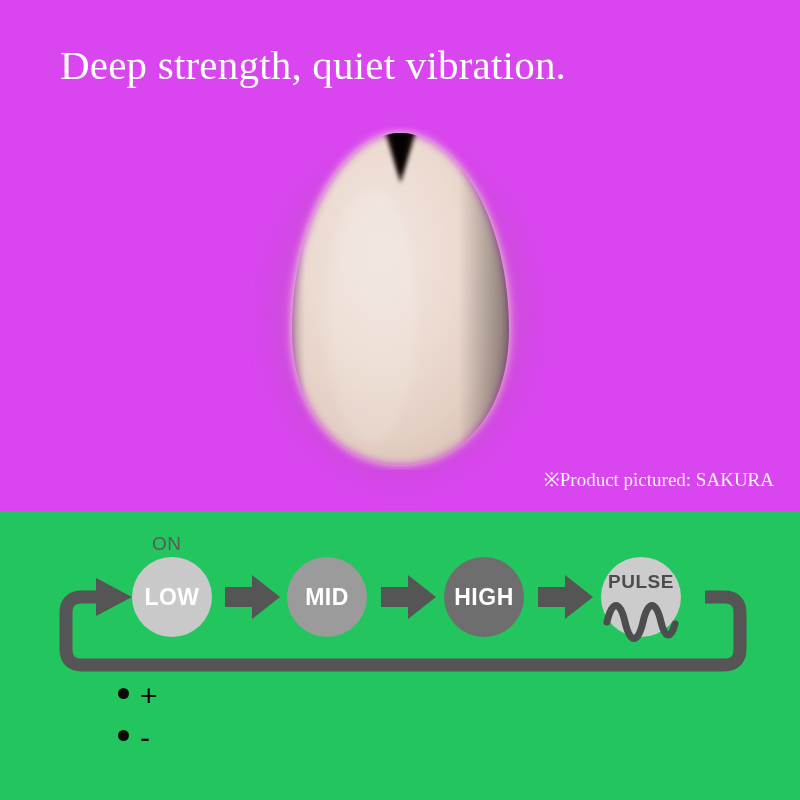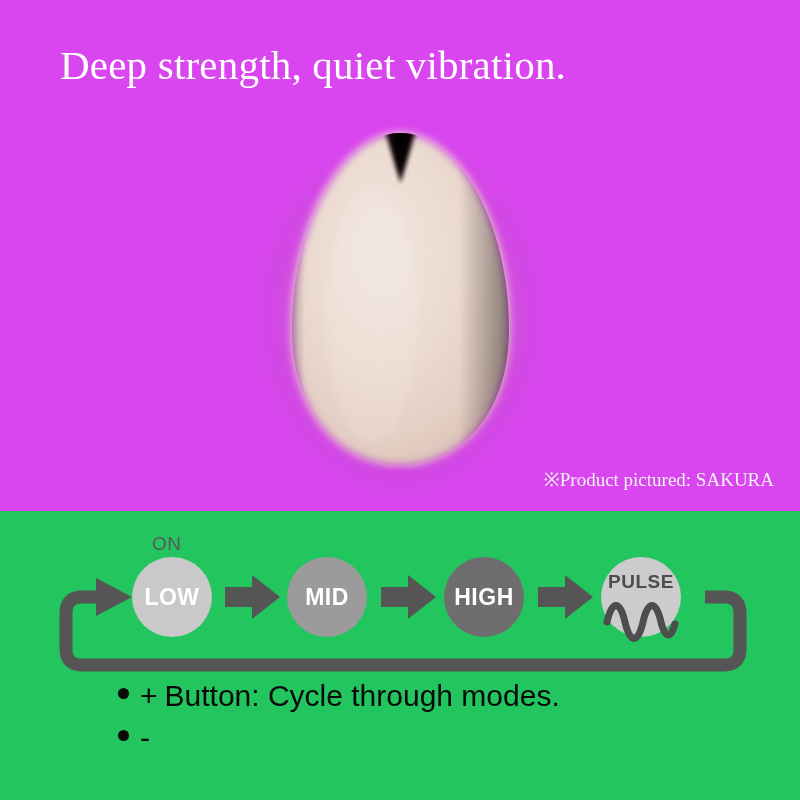--- a/index.html
+++ b/index.html
@@ -281,21 +281,20 @@
                    C 648 88, 656 88, 661 110
                    C 665 127, 671 127, 675 112" fill="none" stroke="#4d4d4d" stroke-width="7" stroke-linecap="round" stroke-linejoin="round"></path>
         </g>
       </svg>
     </div>
 
     <div class="bullets">
       <div class="bullet-line">
         <span class="bullet-dot"></span>
         <span class="bullet-sign">+</span>
-        <span>Button: Cycle through modes.</span>
       </div>
       <div class="bullet-line">
         <span class="bullet-dot"></span>
         <span class="bullet-sign">-</span>
       </div>
     </div>
   </div>
 </div>
 
 </body></html>

